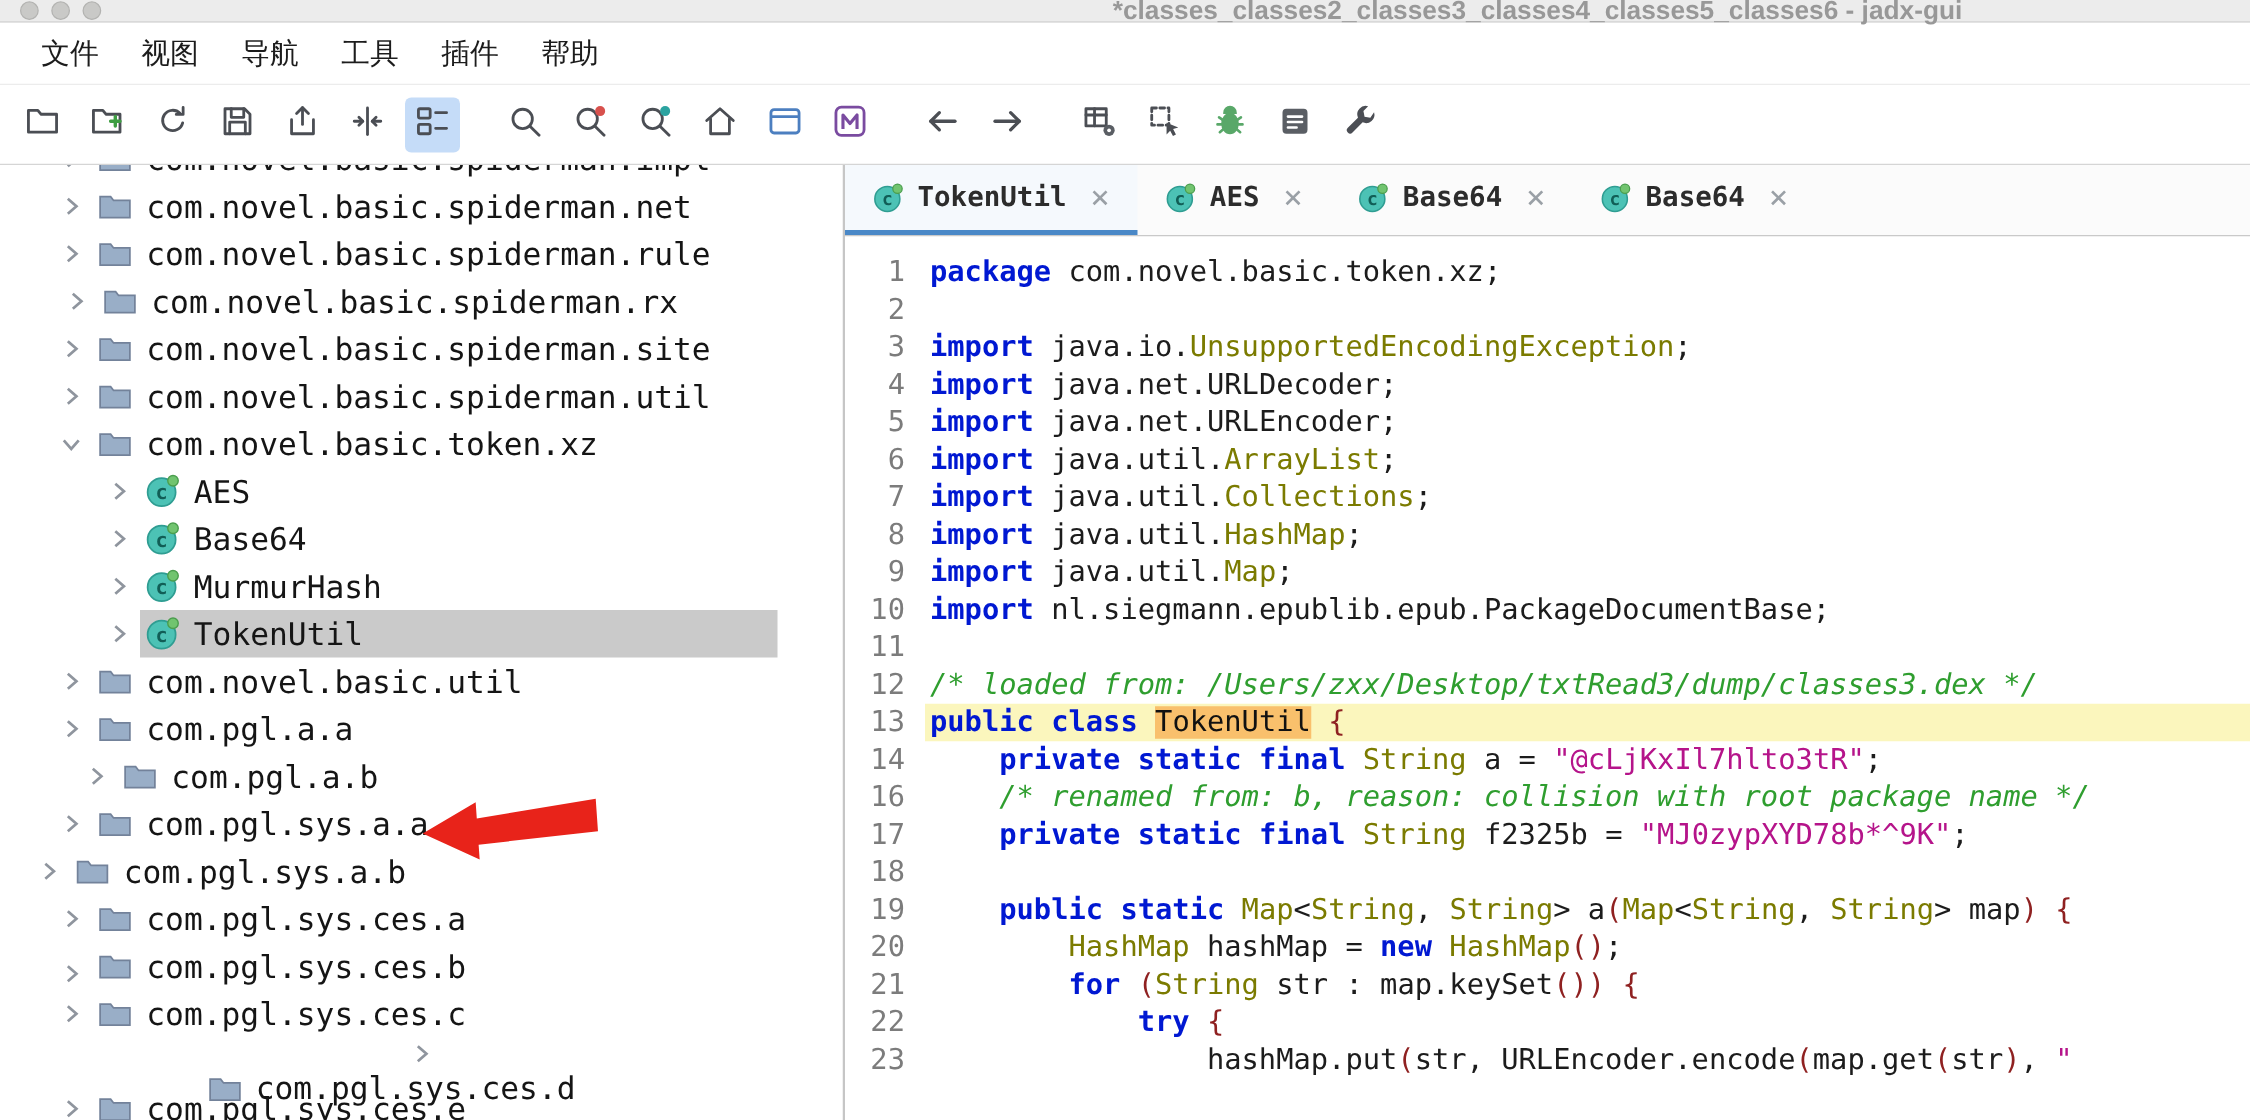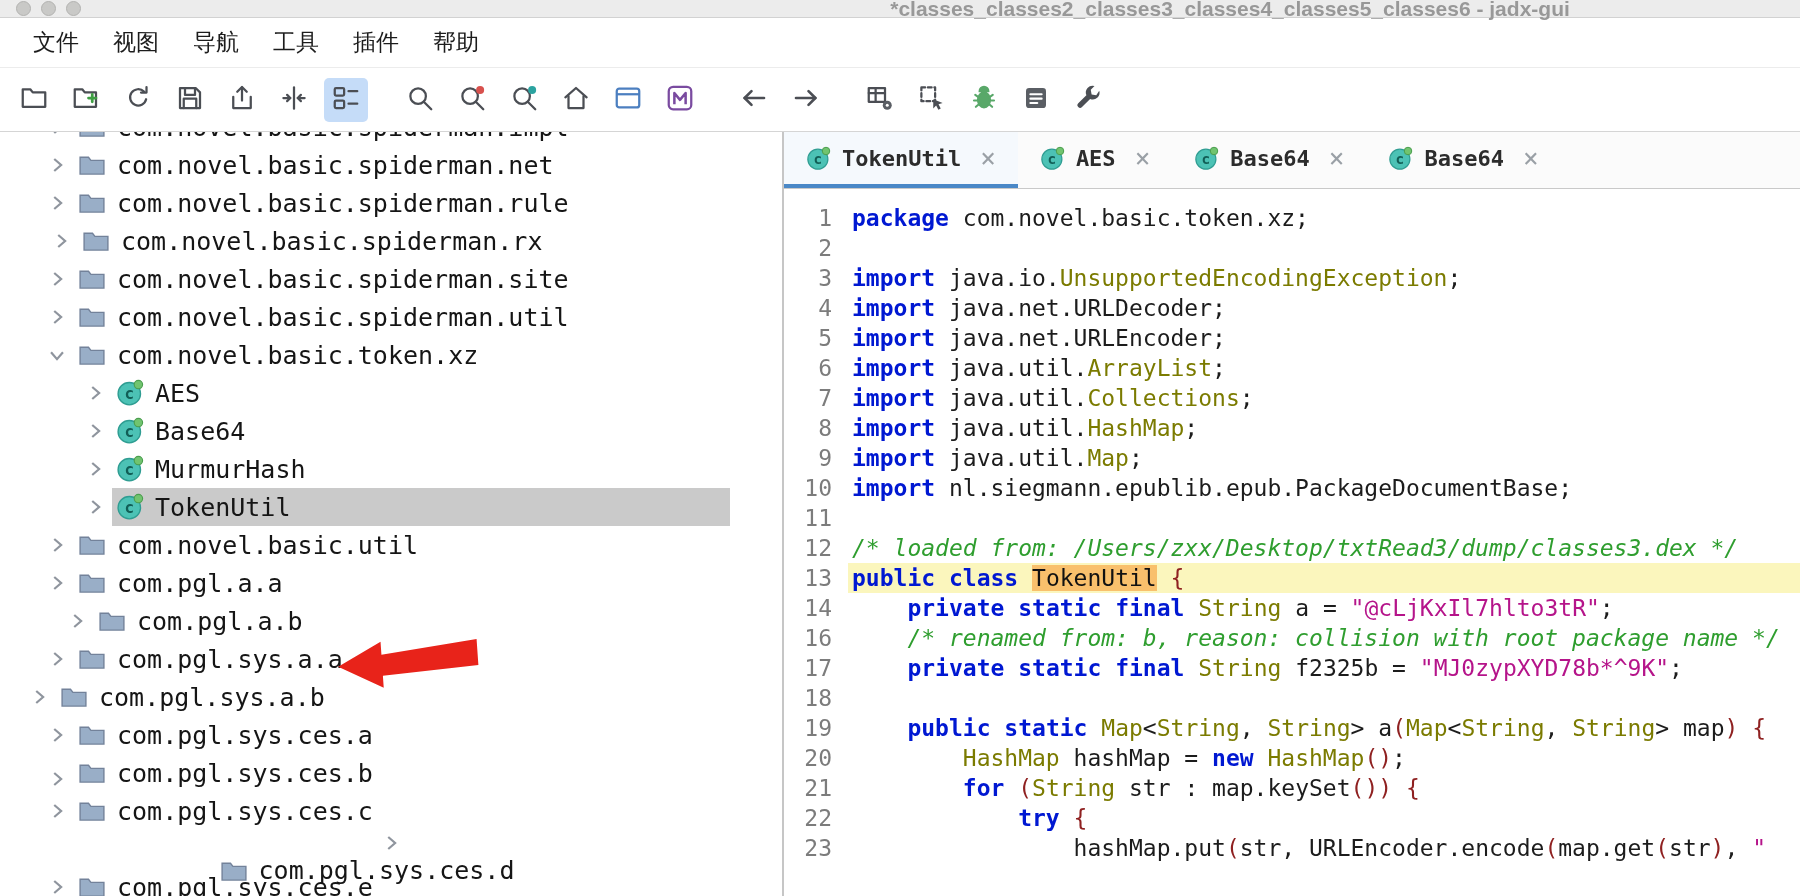--- a/index.html
+++ b/index.html
@@ -23,21 +23,21 @@
   
   .toolbar{height:64px;background:#fff;border-bottom:1px solid #d5d5d5;
     display:flex;align-items:center;padding-left:12px;gap:30px;flex:none}
   .tb-group{display:flex;align-items:center;gap:8px}
   .tb-btn{width:44px;height:44px;display:flex;align-items:center;justify-content:center;border-radius:5px}
   .tb-btn svg{width:30px;height:30px}
   .tb-btn.active{background:#c5dcf8}
 
   
   .main{flex:1;display:flex;overflow:hidden}
-  .tree-panel{width:782px;flex:none;background:#fff;overflow:hidden;position:relative}
+  .tree-panel{width:674px;flex:none;background:#fff;overflow:hidden;position:relative}
   .splitter{width:2px;flex:none;background:#c6c6c6}
   .tree-rows{margin-top:-24px}
   .tree-row{height:38px;display:flex;align-items:center;white-space:nowrap;
     font-family:"DejaVu Sans Mono",monospace;font-size:25px;color:#151515}
   .chev{width:34px;height:26px;flex:none;display:flex;align-items:center;justify-content:center}
   .chev svg{width:22px;height:22px}
   .row-body{display:flex;align-items:center;gap:11px;flex:1;height:100%;margin-right:52px;padding-left:4px}
   .tree-row.selected .row-body{background:#cacaca}
   .tree-icon{width:28px;height:28px;flex:none;display:flex;align-items:center}
   .tree-icon svg{width:28px;height:28px}

